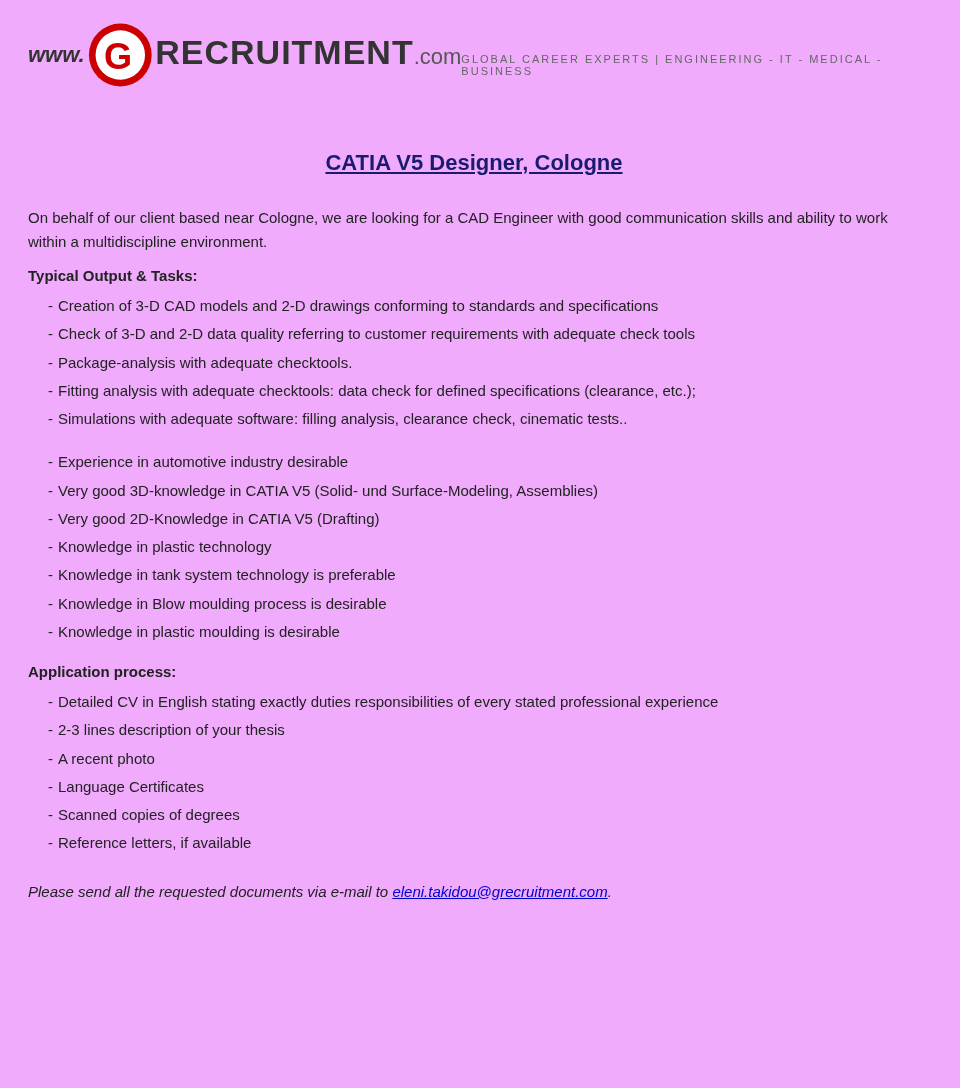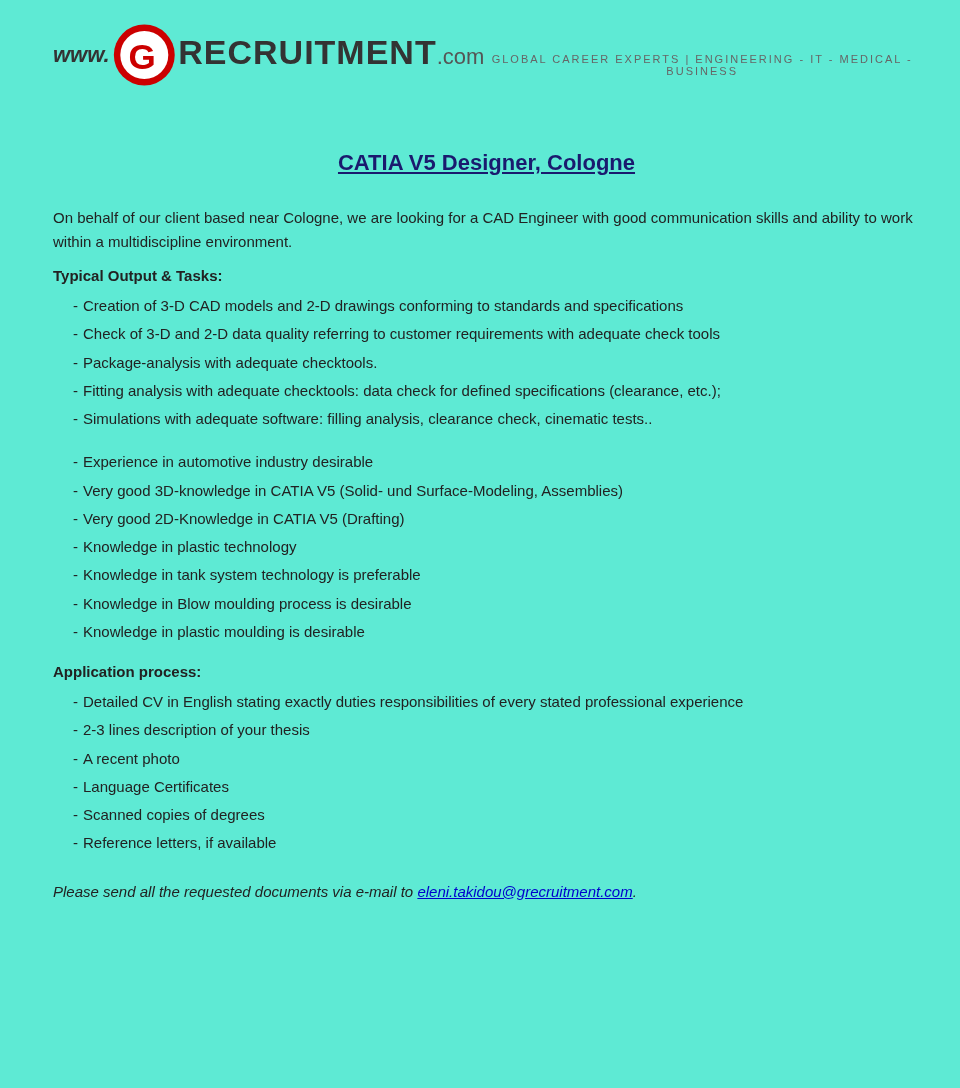--- a/index.html
+++ b/index.html
@@ -13,22 +13,22 @@
       font-family: Arial, Helvetica, sans-serif;
       font-size: 15px;
       color: #222222;
       width: 960px;
       min-height: 1088px;
     }
 
     .page {
       width: 960px;
       min-height: 1088px;
-      background: #5eead4;
-      padding: 0 40px 40px 53px;
+      background: #f0abfc;
+      padding: 0 40px 40px 28px;
     }
 
     .header {
       text-align: center;
       padding: 20px 0 30px 0;
     }
 
     .logo-text-www {
       font-size: 22px;
       font-weight: bold;
@@ -43,21 +43,21 @@
       vertical-align: middle;
       margin: 0 2px;
     }
 
     .logo-subtitle {
       font-size: 11px;
       color: #666;
       letter-spacing: 2px;
       text-transform: uppercase;
       margin-top: 20px;
-      text-align: center;
+      text-align: left;
     }
 
     .logo-row {
       display: flex;
       align-items: center;
       justify-content: center;
       gap: 0px;
     }
 
     .logo-right {

